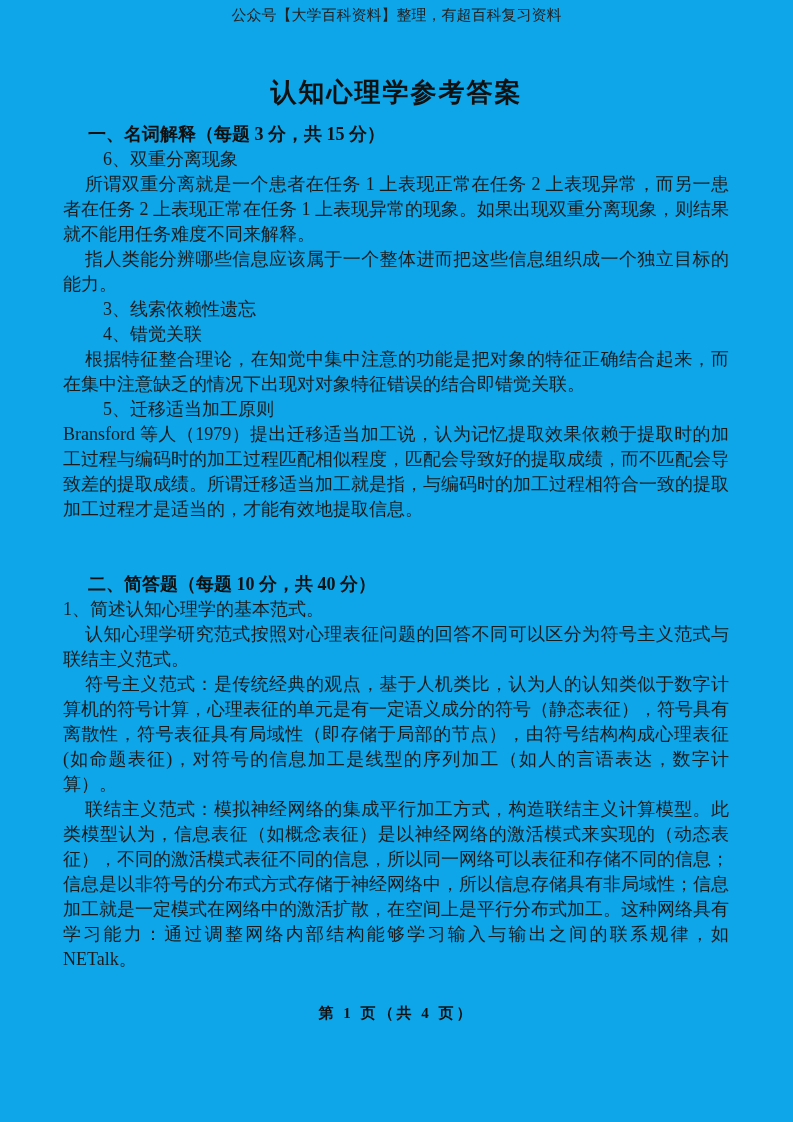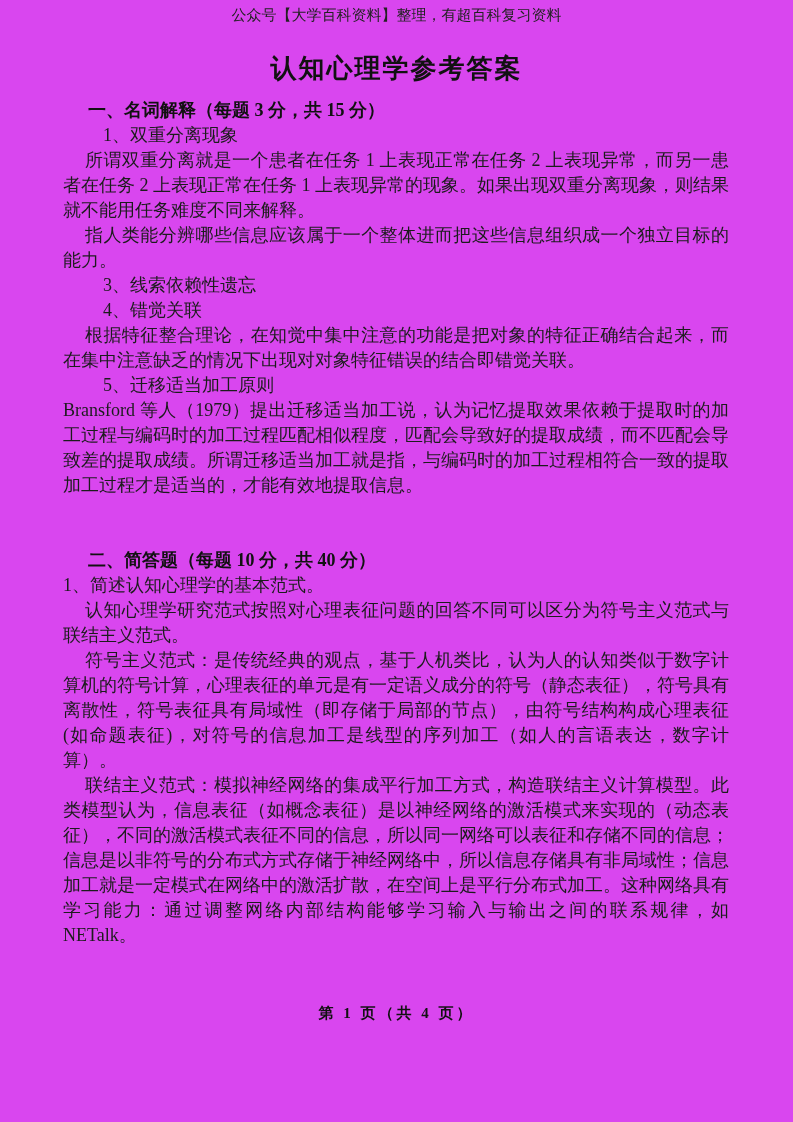--- a/index.html
+++ b/index.html
@@ -4,34 +4,34 @@
 <style>
   html, body {
     margin: 0;
     padding: 0;
     background: #ffffff;
   }
   .page {
     position: relative;
     width: 793px;
     height: 1122px;
-    background: #d946ef;
+    background: #0ea5e9;
     overflow: hidden;
     font-family: "Liberation Serif", "DejaVu Serif", serif;
     color: #1c1c1c;
   }
   .doc-header {
     padding-top: 5px;
     text-align: center;
     font-size: 15px;
     line-height: 20px;
     color: #222222;
   }
   .doc-title {
-    margin-top: 28px;
+    margin-top: 52px;
     text-align: center;
     font-size: 26px;
     line-height: 32px;
     font-weight: 700;
     letter-spacing: 2px;
     color: #111111;
   }
   .content {
     margin: 13px 64px 0 63px;
     font-size: 18px;
@@ -78,21 +78,21 @@
 
   <div class="doc-header">公众号【大学百科资料】整理，有超百科复习资料</div>
 
   <div class="doc-title">认知心理学参考答案</div>
 
   <div class="content">
 
     <div class="sec-heading">一、名词解释（每题 3 分，共 15 分）</div>
 
     <div id="section1-items">
-        <div class="term">1、双重分离现象</div>
+        <div class="term">6、双重分离现象</div>
         <p class="para indent">所谓双重分离就是一个患者在任务 1 上表现正常在任务 2 上表现异常，而另一患者在任务 2 上表现正常在任务 1 上表现异常的现象。如果出现双重分离现象，则结果就不能用任务难度不同来解释。</p>
         <p class="para indent">指人类能分辨哪些信息应该属于一个整体进而把这些信息组织成一个独立目标的能力。</p>
         <div class="term">3、线索依赖性遗忘</div>
         <div class="term">4、错觉关联</div>
         <p class="para indent">根据特征整合理论，在知觉中集中注意的功能是把对象的特征正确结合起来，而在集中注意缺乏的情况下出现对对象特征错误的结合即错觉关联。</p>
         <div class="term">5、迁移适当加工原则</div>
         <p class="para">Bransford 等人（1979）提出迁移适当加工说，认为记忆提取效果依赖于提取时的加工过程与编码时的加工过程匹配相似程度，匹配会导致好的提取成绩，而不匹配会导致差的提取成绩。所谓迁移适当加工就是指，与编码时的加工过程相符合一致的提取加工过程才是适当的，才能有效地提取信息。</p>
       </div>
 
     <div class="sec2">

